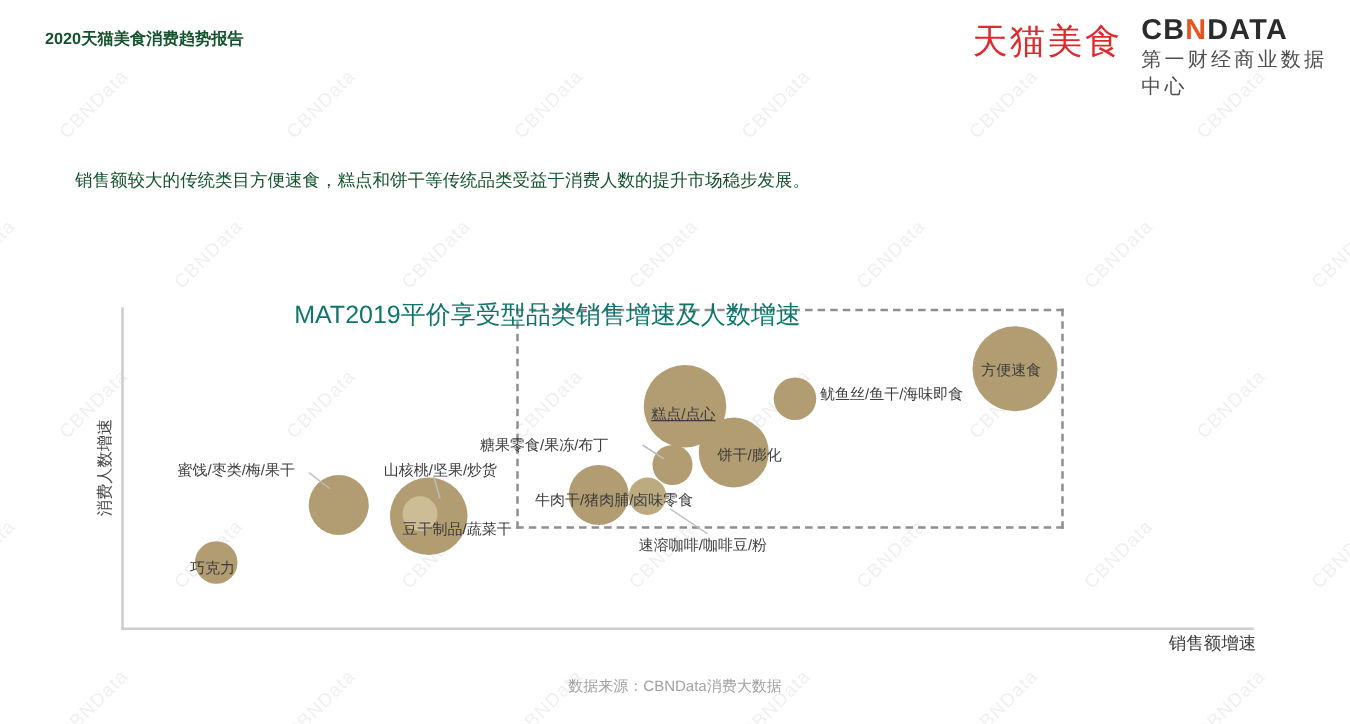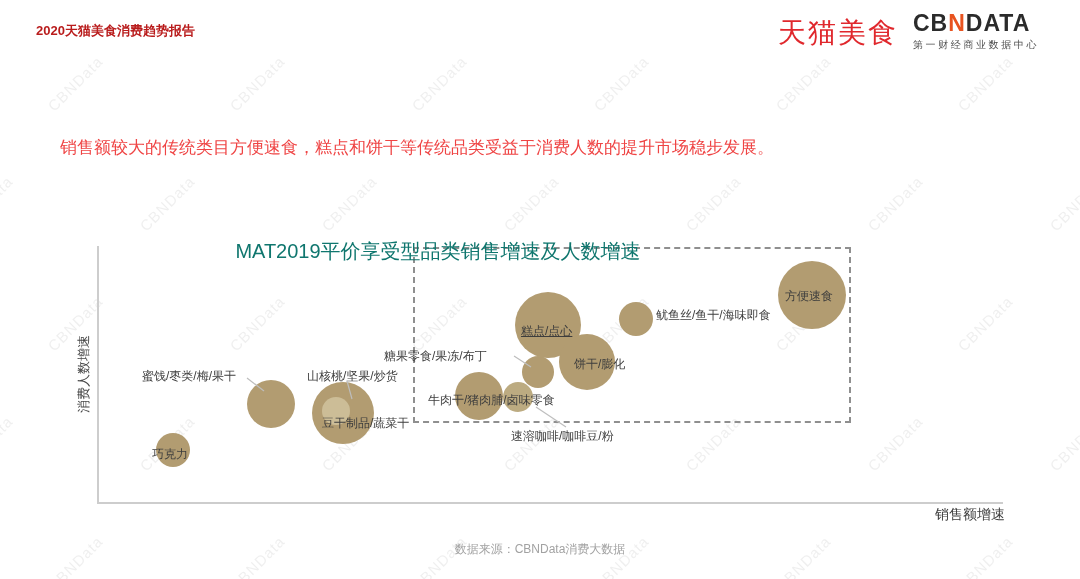--- a/index.html
+++ b/index.html
@@ -3,31 +3,31 @@
 <meta charset="utf-8">
 <style>
   html,body{margin:0;padding:0;background:#fff;}
   .slide{position:relative;width:1080px;height:579px;background:#ffffff;overflow:hidden;
          font-family:"Liberation Sans","DejaVu Sans",sans-serif;}
   
   #watermark-layer{position:absolute;inset:0;z-index:0;pointer-events:none;}
   .wm{position:absolute;font-size:15px;color:rgba(130,130,130,0.13);
       transform:rotate(-45deg);white-space:nowrap;letter-spacing:1px;}
   
-  .report-label{position:absolute;left:36px;top:22px;font-size:13px;color:#b91c1c;font-weight:bold;z-index:5;}
+  .report-label{position:absolute;left:36px;top:22px;font-size:13px;color:#14532d;font-weight:bold;z-index:5;}
   .tmall-logo{position:absolute;left:778px;top:14px;font-size:28px;font-weight:400;color:#e0282d;
               letter-spacing:2px;z-index:5;}
   .cbn-logo{position:absolute;left:913px;top:12px;z-index:5;text-align:left;}
   .cbn-main{font-size:23px;font-weight:900;color:#2b2b2b;letter-spacing:1px;line-height:1;}
   .cbn-main .n-accent{color:#e8531f;}
-  .cbn-sub{font-size:10px;color:#4f4f4f;letter-spacing:2.6px;margin-top:3px;}
+  .cbn-sub{font-size:16px;color:#4f4f4f;letter-spacing:2.6px;margin-top:3px;}
   
   .main-title{position:absolute;left:60px;top:64px;width:960px;font-size:27px;font-weight:bold;
               color:#3a3a3a;letter-spacing:0.5px;z-index:5;}
-  .sub-title{position:absolute;left:60px;top:136px;width:960px;font-size:17px;color:#ef4444;z-index:5;}
+  .sub-title{position:absolute;left:60px;top:136px;width:960px;font-size:14px;color:#14532d;z-index:5;}
   .chart-title{position:absolute;left:0;top:209px;width:876px;text-align:center;font-size:20px;
                color:#0f766e;z-index:5;margin-top:29px;}
   
   .plot{position:absolute;left:97px;top:246px;width:904px;height:256px;
         border-left:2px solid #cdcdcd;border-bottom:2px solid #cdcdcd;z-index:1;}
   .y-label{position:absolute;left:84px;top:374px;transform:translate(-50%,-50%) rotate(-90deg);
            font-size:13px;color:#474747;white-space:nowrap;z-index:5;}
   .x-label{position:absolute;left:935px;top:506px;font-size:14px;color:#3c3c3c;z-index:5;}
   #highlight-box{position:absolute;border:2px dashed #8f8f8f;z-index:1;}
   #bubble-layer{position:absolute;inset:0;z-index:2;}

